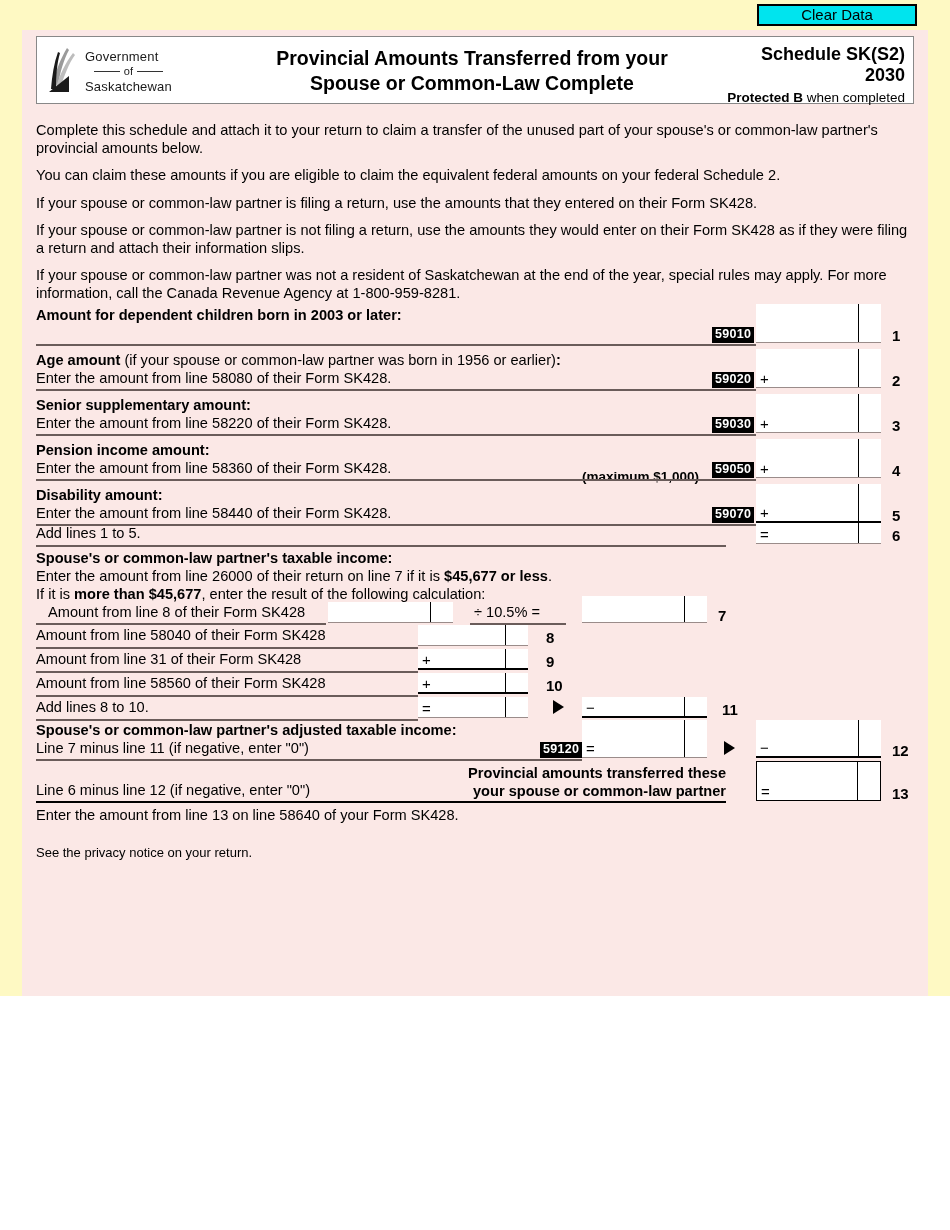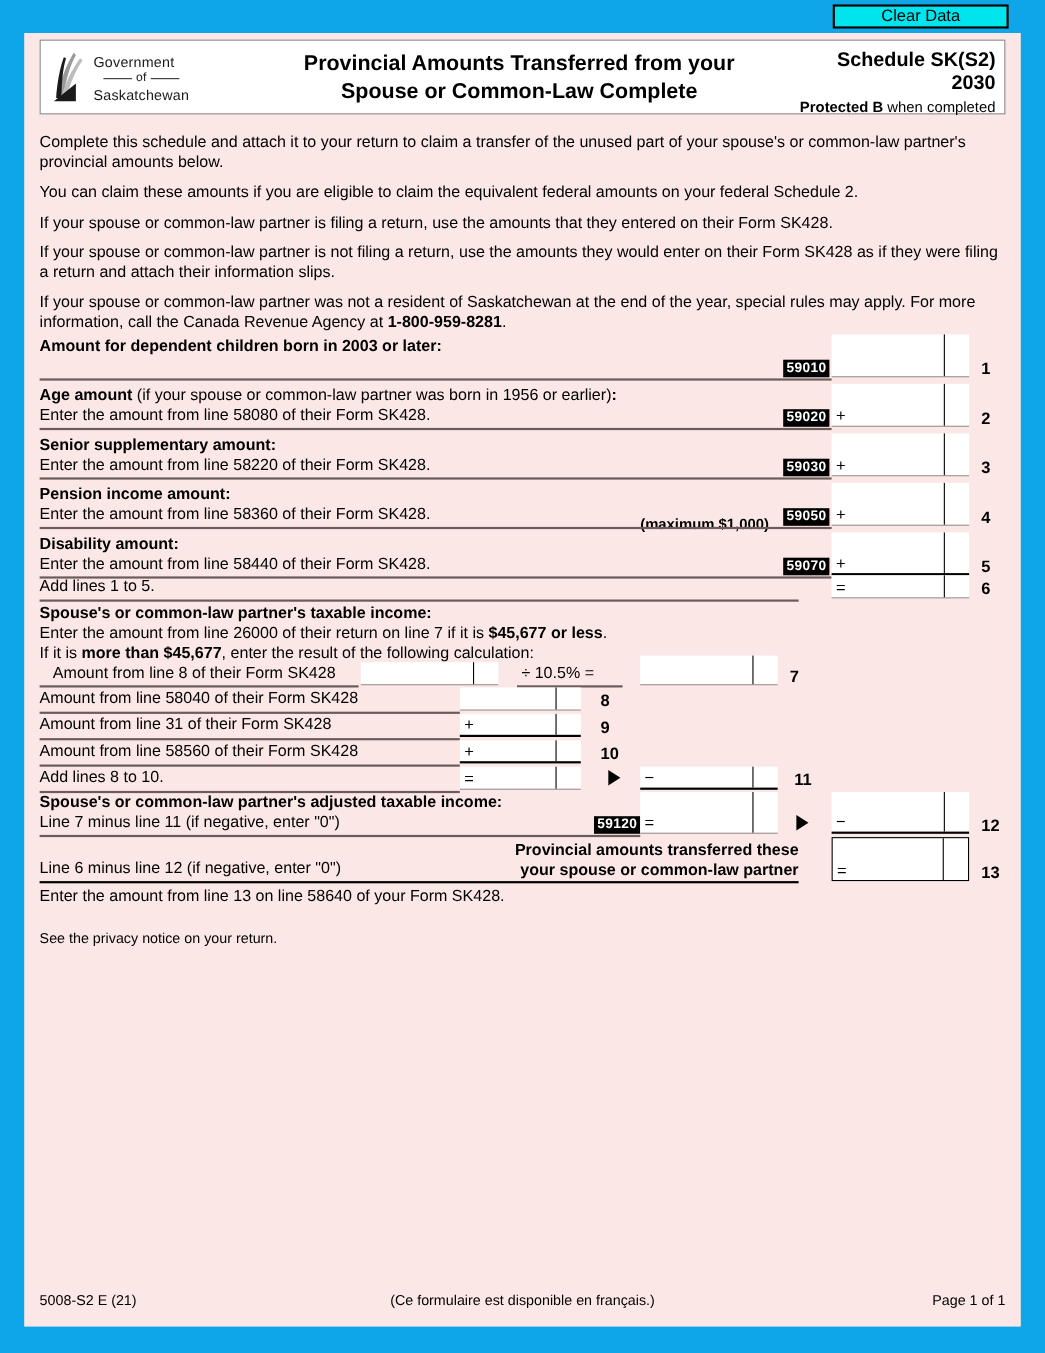--- a/index.html
+++ b/index.html
@@ -4,22 +4,22 @@
 <style>
   * { box-sizing: border-box; }
   html, body {
     margin: 0; padding: 0;
     background: #ffffff;
     font-family: "Liberation Sans", sans-serif;
   }
   #page {
     position: relative;
     width: 950px;
-    height: 1230px;
-    background: #0ea5e9;
+    height: 996px;
+    background: #fef9c3;
     overflow: hidden;
     padding-left: 48px;
   }
   
   #clear-data-btn {
     position: absolute;
     left: 757px; top: 4px;
     width: 160px; height: 22px;
     background: #00e4ee;
     border: 2px solid #000000;
@@ -77,21 +77,21 @@
   #hdr-year  { font-size: 18px; font-weight: bold; line-height: 21px; }
   #hdr-prot  { font-size: 13.5px; line-height: 17px; margin-top: 3px; }
   #hdr-prot b { font-weight: bold; }
 
   
   #intro { position: absolute; left: 14px; top: 92px; width: 878px; }
   #intro p {
     margin: 0 0 10px 0;
     font-size: 14.6px; line-height: 17.5px; color: #000;
   }
-  #intro p b { font-weight: bold; }
+  #intro p b { font-weight: normal; }
 
   
   .bold { font-weight: bold; }
   .lbl  { font-size: 14.6px; line-height: 17.5px; color: #000; }
   .sm   { font-size: 13px; }
 
   
   .code-chip {
     display: inline-block;
     background: #000; color: #fff;

